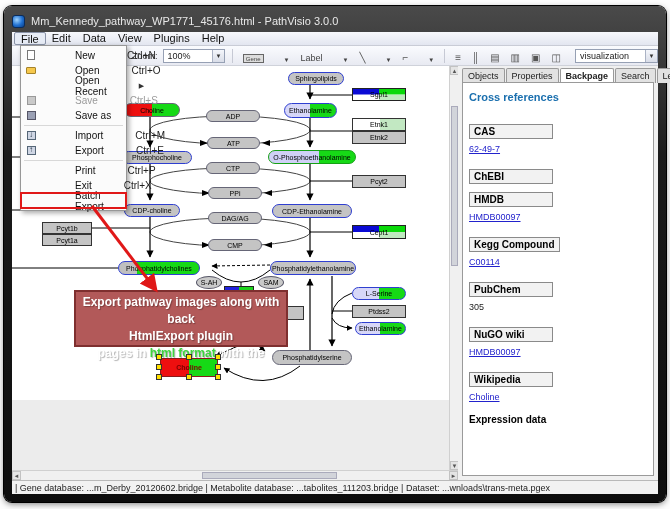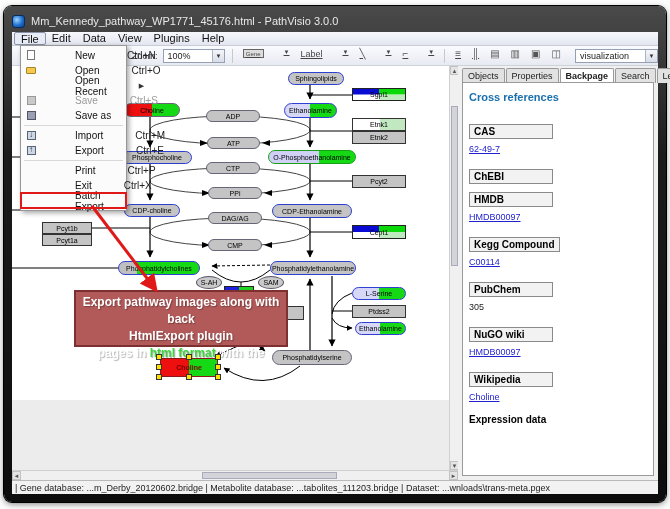--- a/index.html
+++ b/index.html
@@ -13,21 +13,21 @@
   #inner{position:absolute;left:12px;top:32px;width:646px;height:462px;background:#f0f0f0;}
   
   #menubar{position:absolute;left:0;top:0;width:646px;height:14px;background:linear-gradient(#f7f8fc,#e3e6f0);border-bottom:1px solid #c9ccd6;display:flex;align-items:center;font-size:11px;padding-left:2px;}
   .mitem{padding:0 6px;height:13px;line-height:13px;color:#111;}
   .mitem.pressed{border:1px solid #8a93a8;background:#e7ecf6;border-radius:2px;}
   
   #toolbar{position:absolute;left:0;top:14px;width:646px;height:20px;background:linear-gradient(#fafbfe,#e8eaf2);border-bottom:1px solid #cfd2da;display:flex;align-items:center;font-size:10px;color:#222;padding-left:120px;gap:5px;}
   .tlabel{font-size:9px;color:#333;}
   .combo{height:14px;background:#fff;border:1px solid #96a0b4;display:flex;align-items:center;font-size:9px;padding-left:4px;position:relative;}
   .combo .dd{margin-left:auto;width:12px;height:100%;background:linear-gradient(#f4f6fb,#d9dde8);border-left:1px solid #aab2c4;display:flex;align-items:center;justify-content:center;font-size:6px;color:#333;}
-  .tbtn{height:14px;display:flex;align-items:flex-start;gap:20px;padding:0 3px;color:#444;font-size:9px;text-decoration:underline;}
+  .tbtn{height:14px;display:flex;align-items:flex-end;gap:20px;padding:0 3px;color:#444;font-size:9px;}
   .tico{font-size:10px;color:#555;line-height:1;}
   .gene-chip{border:1px solid #666;background:#ddd;font-size:6px;padding:0 2px;height:9px;line-height:8px;}
   .ddar{font-size:6px;color:#444;}
   .tsep{width:1px;height:14px;background:#c6c9d4;margin:0 2px;}
   
   #canvas{position:absolute;left:0;top:34px;width:437px;height:404px;background:#fff;overflow:hidden;}
   #board-outside{position:absolute;left:0;top:334px;width:437px;height:70px;background:#ececec;}
   #vscroll{position:absolute;left:437px;top:34px;width:9px;height:404px;background:#f0f0f0;border-left:1px solid #d0d0d0;font-size:6px;color:#555;}
   #hscroll{position:absolute;left:0;top:438px;width:446px;height:10px;background:#f0f0f0;border-top:1px solid #d0d0d0;font-size:6px;color:#555;}
   .sb-arrow{position:absolute;width:9px;height:9px;display:flex;align-items:center;justify-content:center;background:#e4e4e4;border:1px solid #c2c2c2;}

